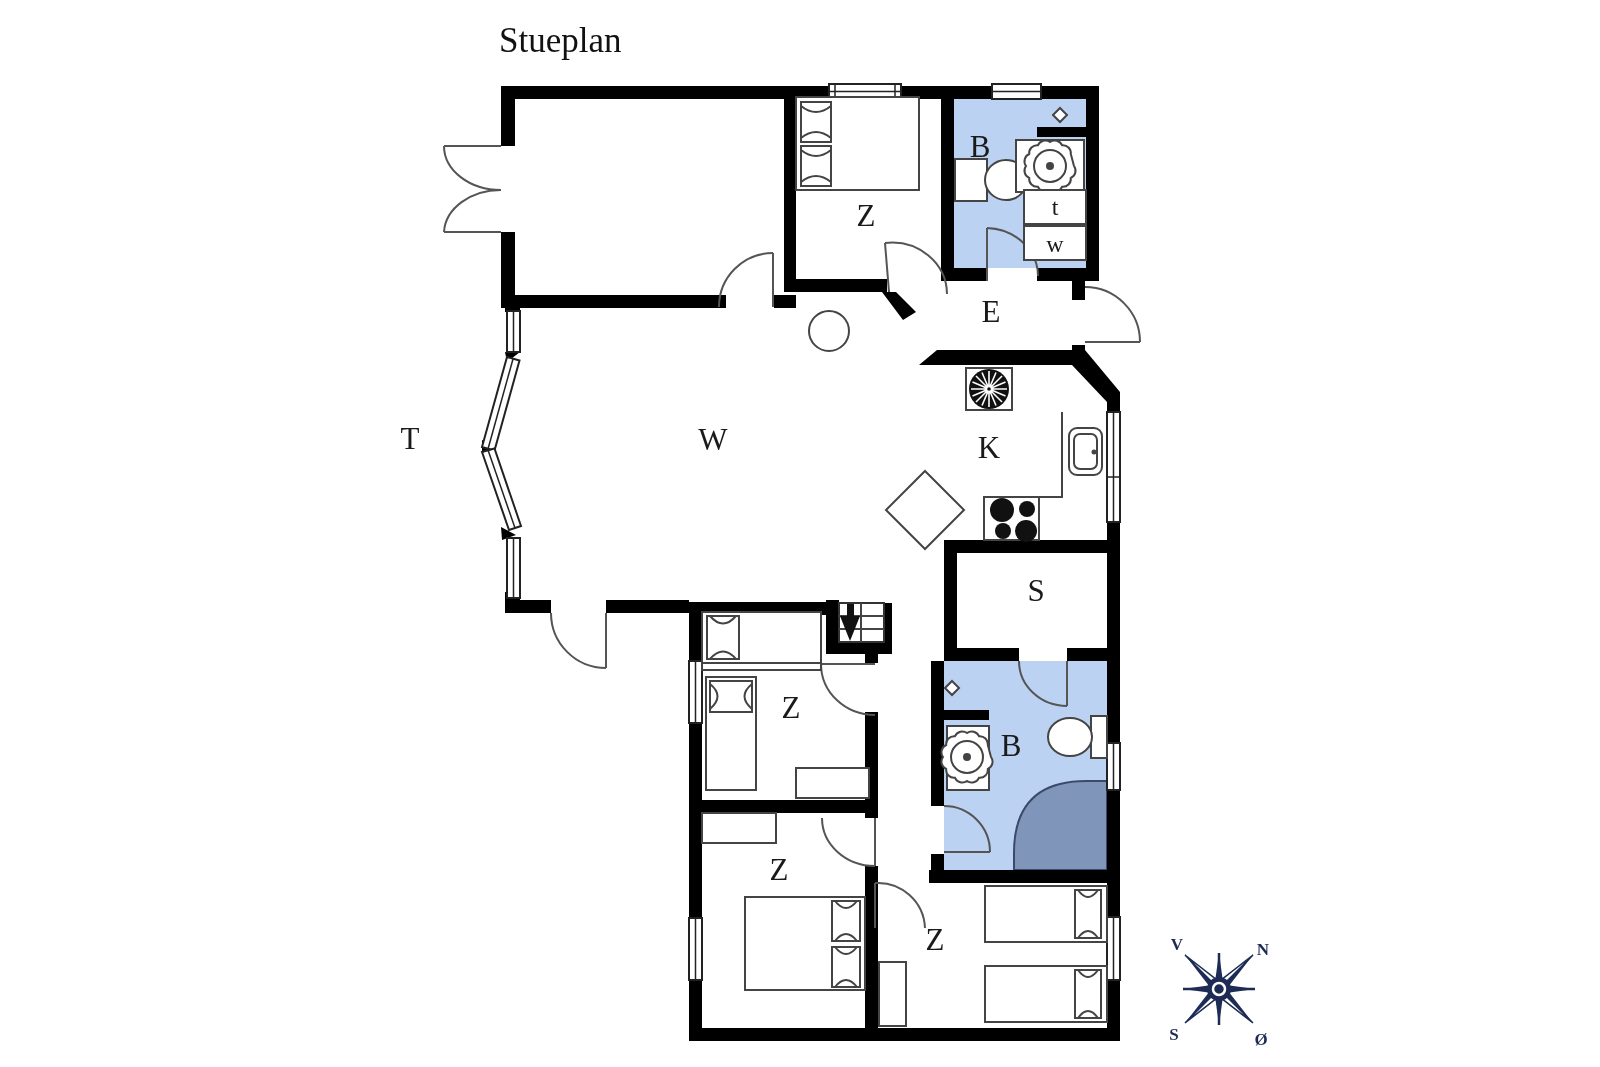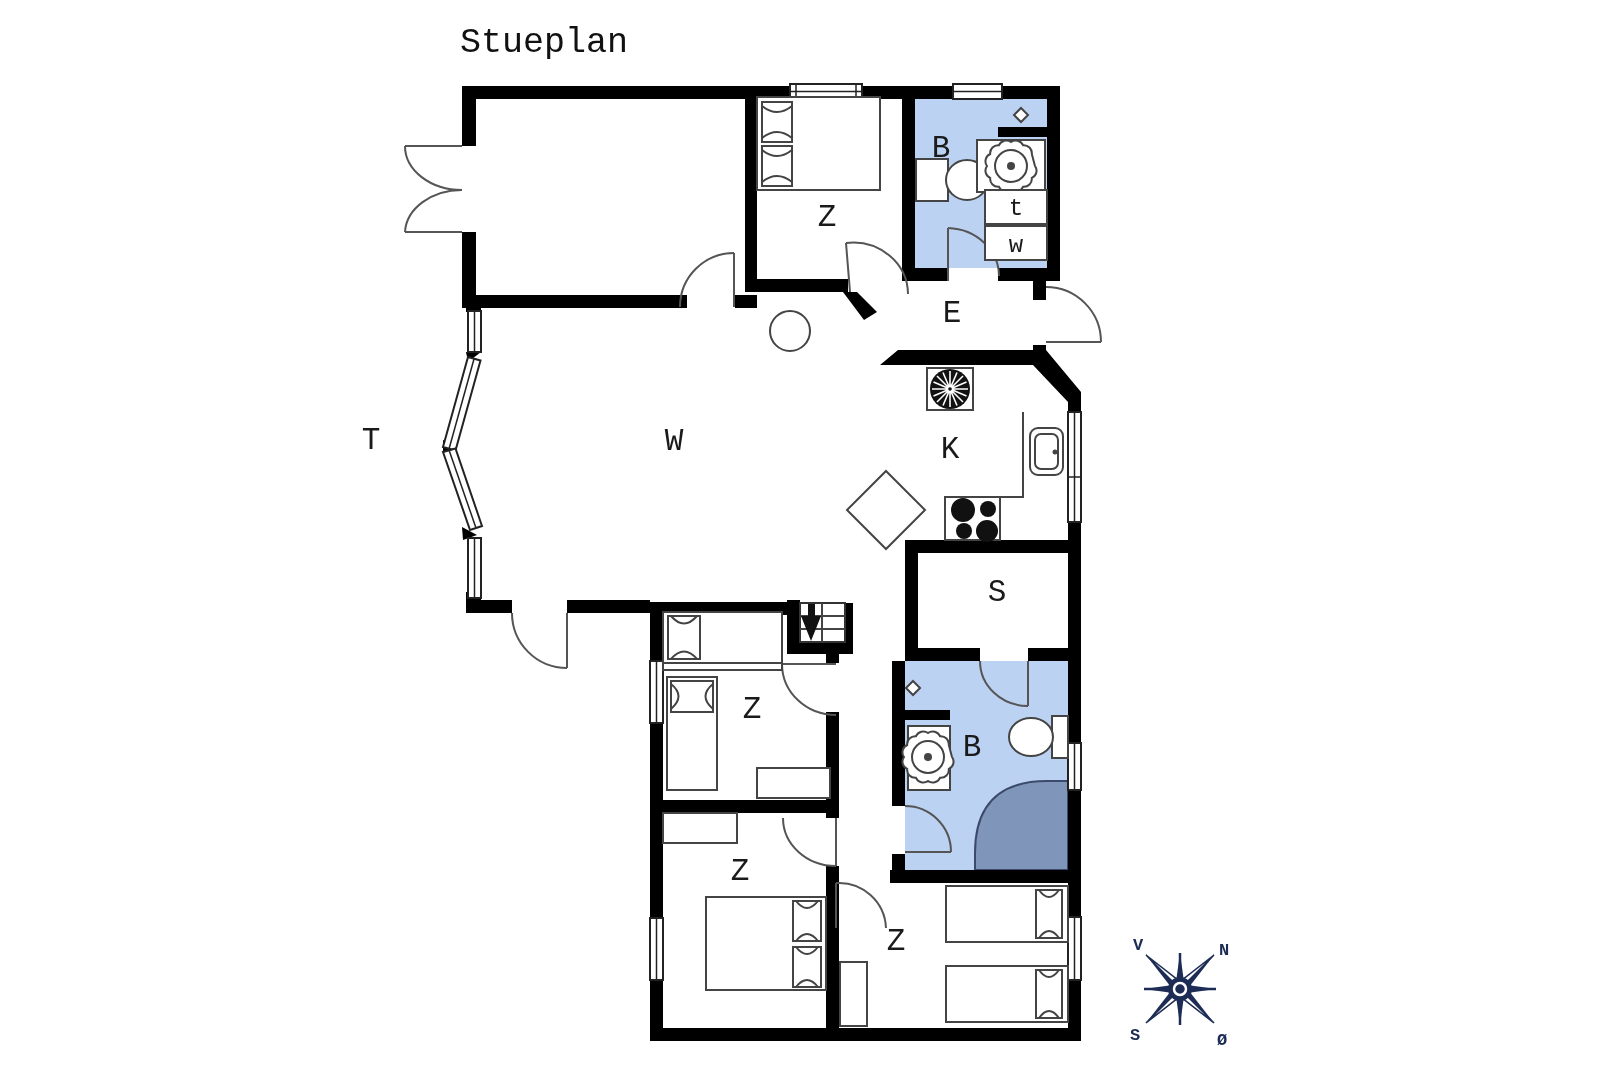--- a/index.html
+++ b/index.html
@@ -1,17 +1,17 @@
 <!DOCTYPE html>
 <html><head>
 <meta charset="utf-8">
 <style>
   html,body{margin:0;padding:0;background:#ffffff;}
   .stage{position:relative;width:1540px;height:1067px;background:#ffffff;overflow:hidden;
-         font-family:Liberation Mono, monospace;}
+         font-family:Liberation Serif, serif;margin-left:39px;}
   svg{display:block;}
   .wall{fill:#000000;stroke:none;}
   .thinw{fill:#ffffff;stroke:#333333;stroke-width:2;}
   .furn{fill:#ffffff;stroke:#444444;stroke-width:2;}
   .furnline{fill:none;stroke:#444444;stroke-width:2;}
   .door{fill:none;stroke:#555555;stroke-width:2;}
   .win{fill:#ffffff;stroke:#222222;stroke-width:2;}
   .winline{fill:none;stroke:#222222;stroke-width:1.5;}
   .roomlabel{font-size:31px;fill:#1a1a1a;text-anchor:middle;}
   .smalllabel{font-size:24px;fill:#1a1a1a;text-anchor:middle;}

